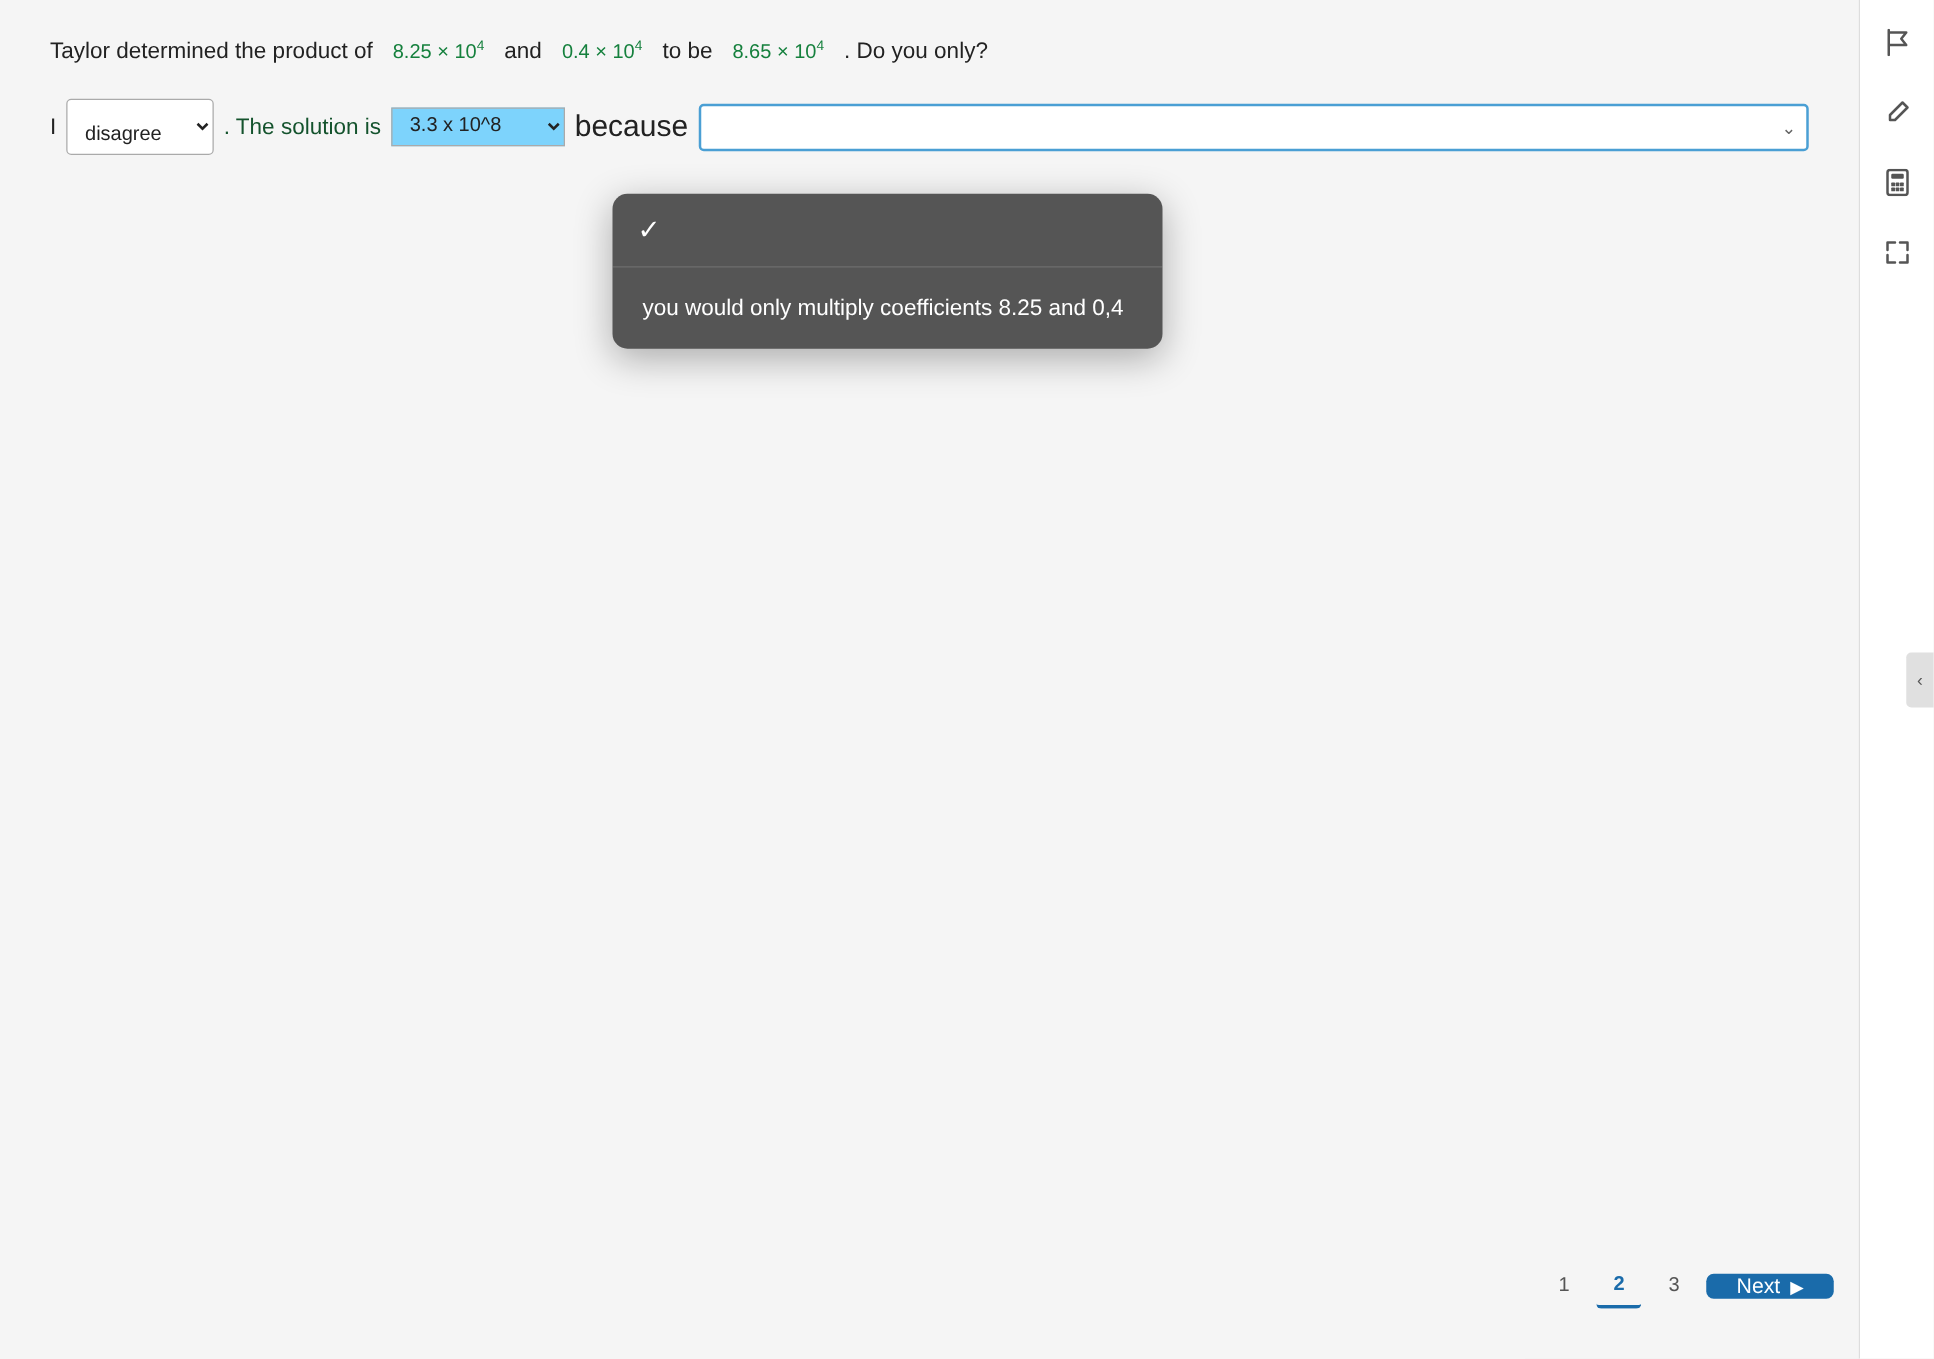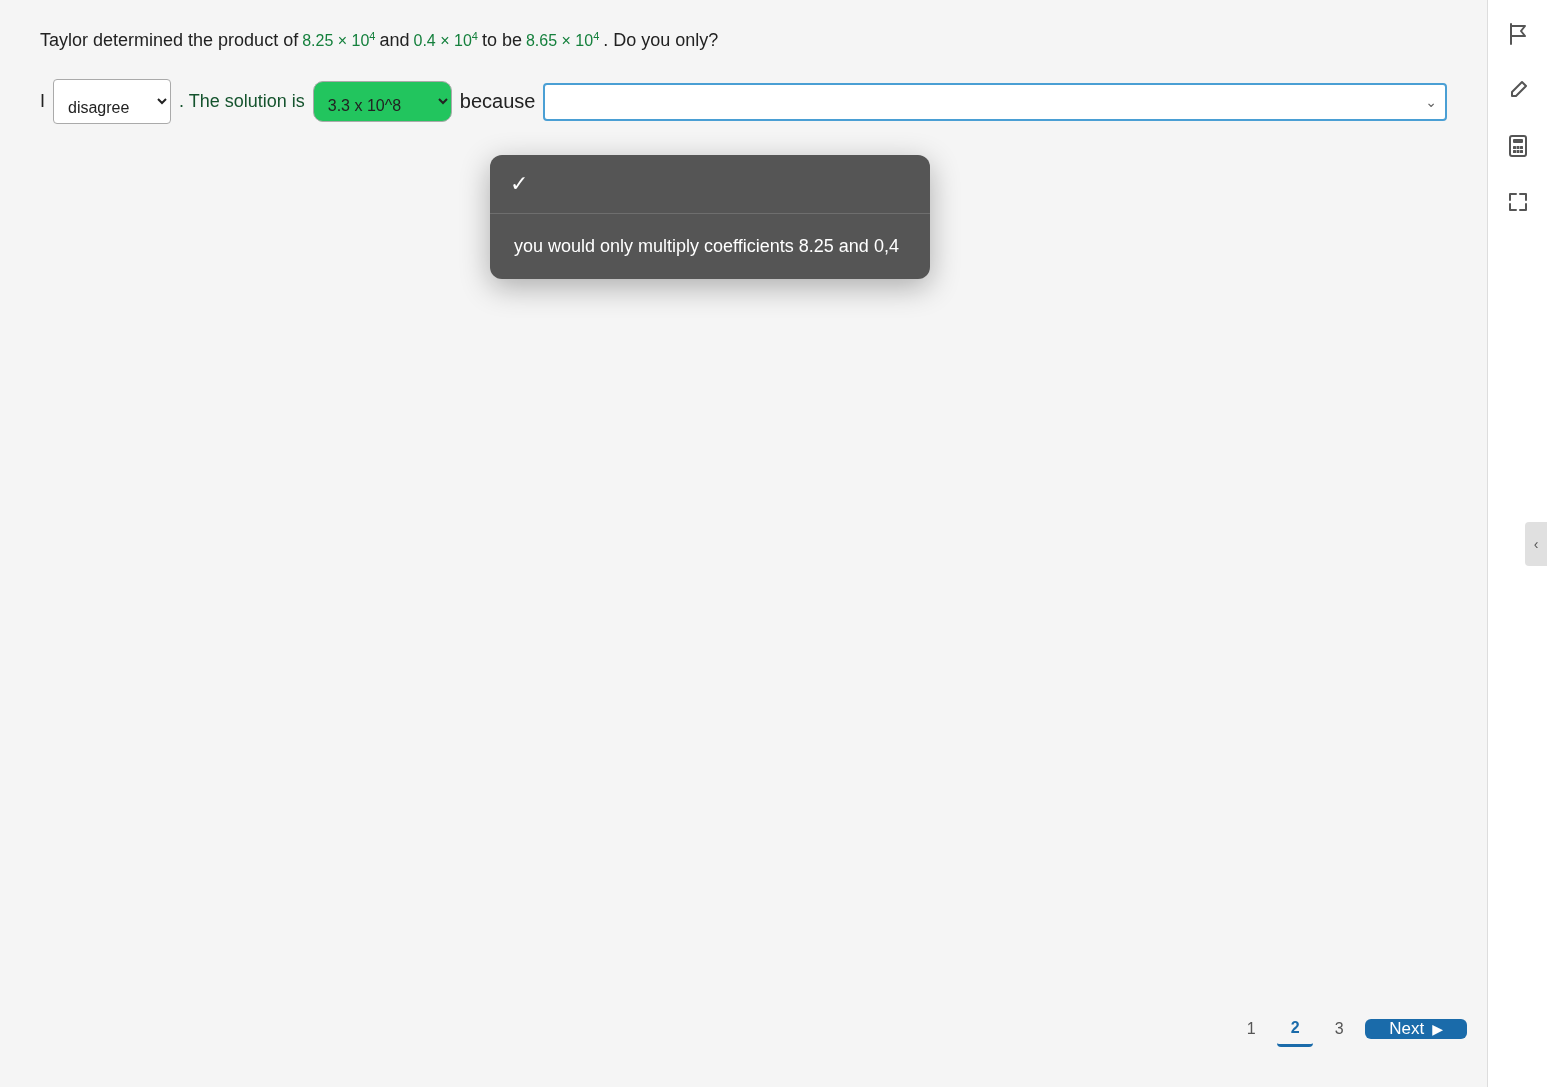--- a/index.html
+++ b/index.html
@@ -20,23 +20,23 @@
       bottom: 0;
       background: #f5f5f5;
       padding: 30px 40px;
     }
 
     .question-text {
       font-size: 18px;
       color: #222;
       margin-bottom: 28px;
       display: flex;
-      align-items: center;
+      align-items: flex-end;
       flex-wrap: wrap;
-      gap: 4px;
+      gap: 16px;
     }
 
     .math-inline {
       font-size: 16px;
       color: #15803d;
     }
 
     sup {
       font-size: 11px;
     }
@@ -65,31 +65,31 @@
       color: #222;
     }
 
     .solution-label {
       font-size: 18px;
       color: #14532d;
     }
 
     select.solution-select {
       border: 1px solid #aaa;
-      border-radius: 10px;
-      padding: 14px 24px 6px 10px;
-      font-size: 16px;
-      background: #22c55e;
+      border-radius: 0;
+      padding: 4px 24px 6px 10px;
+      font-size: 16px;
+      background: #7dd3fc;
       appearance: auto;
       cursor: pointer;
       color: #222;
     }
 
     .because-label {
-      font-size: 20px;
+      font-size: 24px;
       color: #222;
     }
 
     .because-input-wrapper {
       position: relative;
       flex: 1;
       min-width: 300px;
     }
 
     .because-input {

